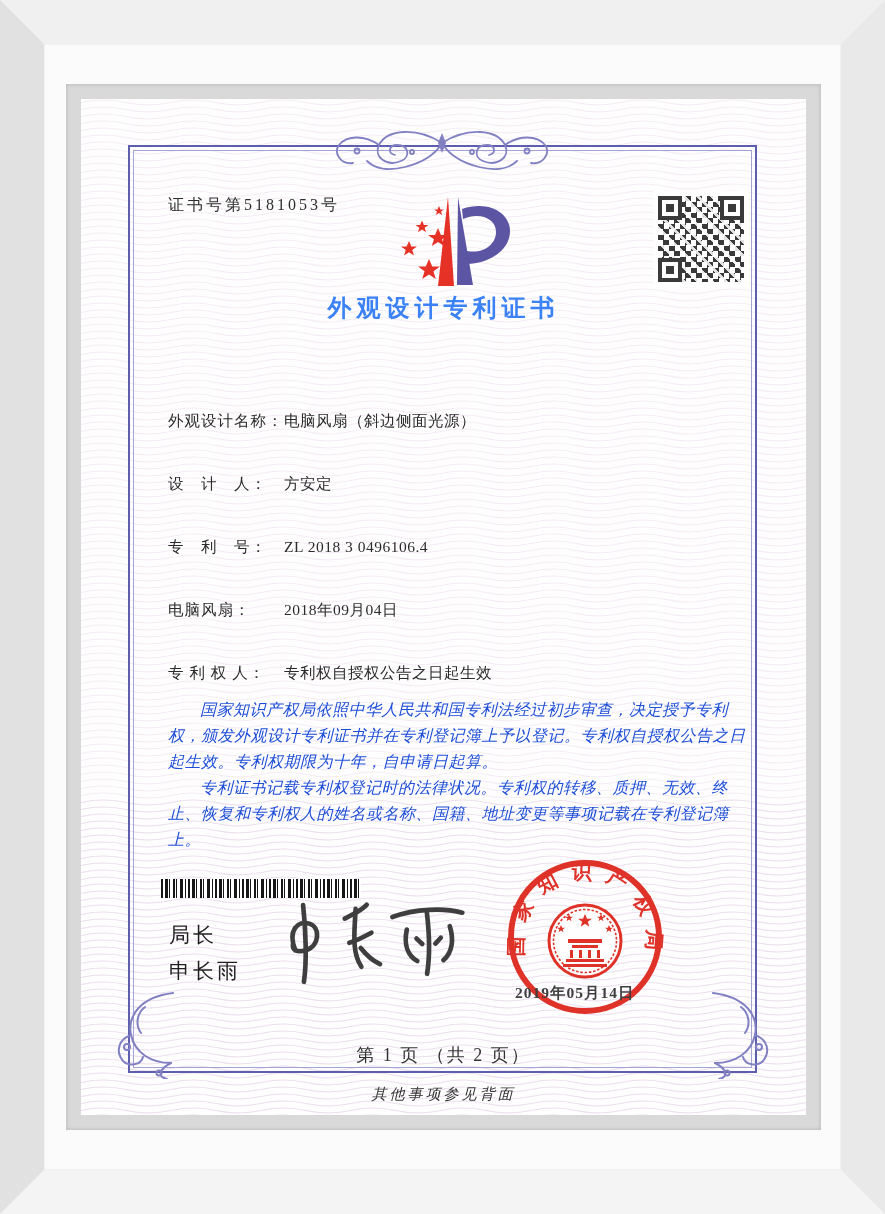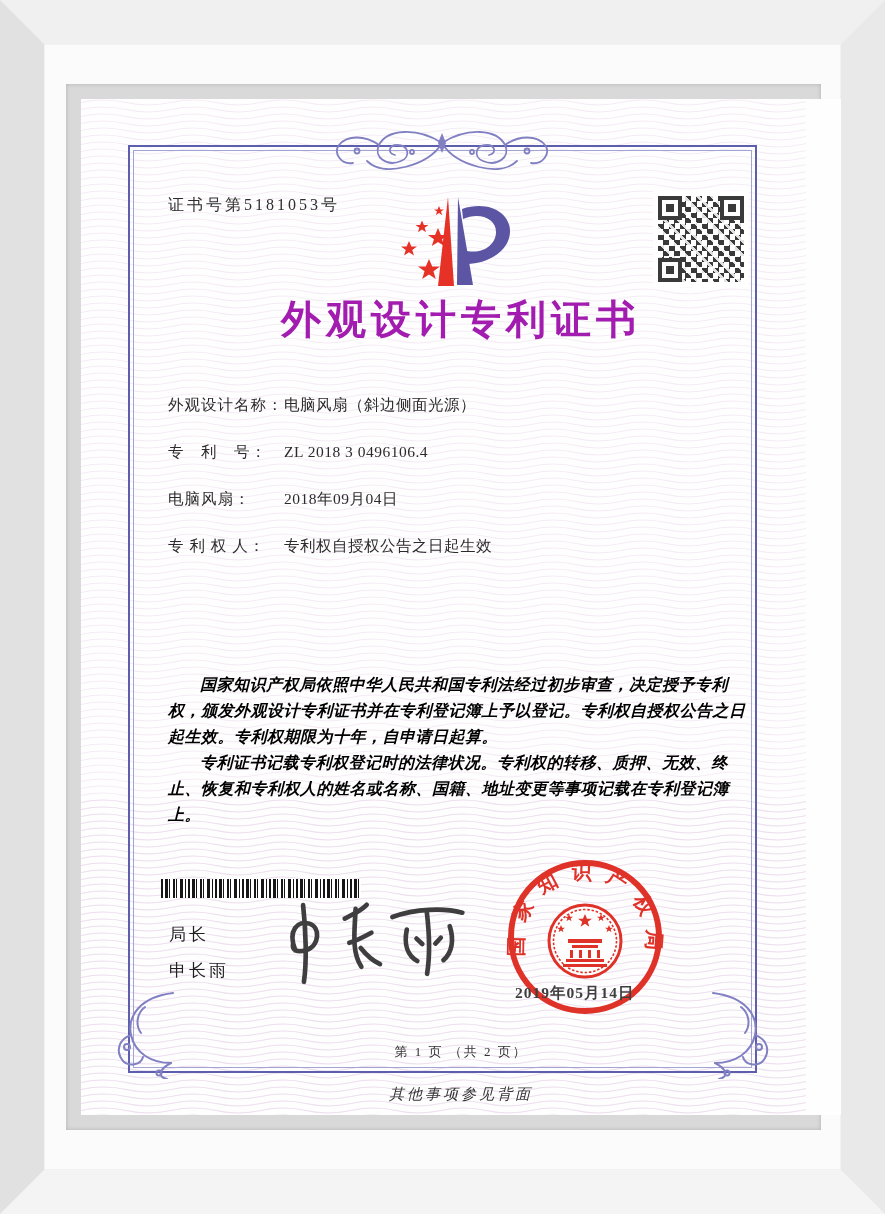--- a/index.html
+++ b/index.html
@@ -6,21 +6,21 @@
   .stage{position:relative;width:885px;height:1214px;overflow:hidden;
          font-family:"Liberation Serif","DejaVu Serif",serif;}
   
   .bevel{position:absolute;inset:0;border:44px solid;
          border-color:#f0f0f0 #e9e9e9 #f4f4f4 #e1e1e1;box-sizing:border-box;}
   .face{position:absolute;inset:44px;background:#fbfbfb;
         box-shadow:inset 0 0 0 1px #f1f1f1;}
   .matte{position:absolute;left:66px;top:84px;width:755px;height:1046px;
          background:#d9d9d9;box-shadow:inset 0 0 4px rgba(0,0,0,.18);}
   .paper{position:absolute;left:81px;top:99px;width:725px;height:1016px;
-         background:#fffefe;padding-left:35px;}
+         background:#fffefe;}
   .paper *{box-sizing:border-box;}
   
   .gw{position:absolute;inset:0;z-index:0;pointer-events:none;}
   
   .b-outer{position:absolute;left:47px;top:46px;width:629px;height:928px;
            border:2px solid #5e5eae;z-index:1;}
   .b-inner{position:absolute;left:52px;top:51px;width:619px;height:918px;
            border:1px solid #a3a3d4;z-index:1;}
   .orn{position:absolute;z-index:2;}
   
@@ -32,48 +32,48 @@
   .qr-grid{position:relative;width:86px;height:86px;
       background:repeating-conic-gradient(#3a3a3a 0% 25%, #ffffff 0% 50%);
       background-size:11px 11px;}
   .qr-grid::after{content:"";position:absolute;inset:0;
       background:repeating-linear-gradient(45deg,transparent 0 7px,rgba(255,255,255,.85) 7px 10px);}
   .finder{position:absolute;width:24px;height:24px;border:4px solid #3a3a3a;
           background:#fff;z-index:2;}
   .finder span{position:absolute;left:4px;top:4px;width:8px;height:8px;background:#3a3a3a;}
   .f-tl{left:0;top:0}.f-tr{right:0;top:0}.f-bl{left:0;bottom:0}
   .title{position:absolute;left:0;top:193px;width:100%;text-align:center;z-index:3;
-         font-size:40px;font-weight:700;letter-spacing:5px;color:#a21caf;}
+         font-size:24px;font-weight:700;letter-spacing:5px;color:#3b82f6;}
   .fields{position:absolute;left:87px;top:296px;width:560px;z-index:3;
           font-size:15.5px;color:#2b2b2b;}
-  .frow{height:47px;letter-spacing:.5px;}
+  .frow{height:47px;letter-spacing:.5px;margin-top:16px;}
   .frow .lab{display:inline-block;width:116px;letter-spacing:1px;}
   .grant{position:absolute;left:87px;top:565px;width:582px;z-index:3;
          font-size:15.5px;color:#2b2b2b;}
   .grant .no2{position:absolute;left:287px;top:0;}
-  .paras{position:absolute;left:87px;top:573px;width:582px;z-index:3;
-         font-size:16px;line-height:26px;color:#000000;font-style:italic;font-weight:bold;}
+  .paras{position:absolute;left:87px;top:598px;width:582px;z-index:3;
+         font-size:16px;line-height:26px;color:#1d4ed8;font-style:italic;}
   .paras p{margin:0;text-indent:2em;letter-spacing:.5px;}
   .barcode{position:absolute;left:80px;top:780px;width:200px;height:19px;z-index:3;
     background:repeating-linear-gradient(90deg,
       #161616 0 2px,#fff 2px 4px,#161616 4px 7px,#fff 7px 8px,
       #161616 8px 9px,#fff 9px 12px,#161616 12px 14px,#fff 14px 15px,
       #161616 15px 16px,#fff 16px 19px,#161616 19px 22px,#fff 22px 24px,
       #161616 24px 25px,#fff 25px 27px);}
   .director{position:absolute;left:88px;top:818px;z-index:3;
             font-family:"Liberation Sans","DejaVu Sans",sans-serif;
-            font-size:17px;letter-spacing:3px;color:#1f1f1f;line-height:36px;}
+            font-size:21px;letter-spacing:3px;color:#1f1f1f;line-height:36px;}
   .sig{position:absolute;left:186px;top:788px;width:215px;height:108px;z-index:4;
        transform:rotate(-2deg);}
   .seal{position:absolute;left:424px;top:758px;width:160px;height:160px;z-index:3;
         opacity:.93;}
   .seal-date{position:absolute;left:434px;top:884px;width:170px;z-index:5;
              font-size:15.5px;font-weight:700;color:#3f3f3f;letter-spacing:1px;}
   .pageind{position:absolute;left:0;top:944px;width:100%;text-align:center;z-index:3;
-           font-size:13px;letter-spacing:2px;color:#333;}
+           font-size:18px;letter-spacing:2px;color:#333;}
   .backnote{position:absolute;left:0;top:986px;width:100%;text-align:center;z-index:3;
             font-size:15px;letter-spacing:3px;color:#333;font-style:italic;}
 </style>
 </head>
 <body>
 
 <div class="stage">
   <div class="bevel"></div>
   <div class="face"></div>
   <div class="matte"></div>
@@ -162,20 +162,23 @@
             <span></span>
           </div>
       </div>
     </div>
 
     <div class="title">外观设计专利证书</div>
 
     <div class="fields">
       <div class="frow">
         <span class="lab">外观设计名称：</span><span>电脑风扇（斜边侧面光源）</span>
+      </div>
+      <div class="frow">
+        <span class="lab">设　计　人：</span><span>方安定</span>
       </div>
       <div class="frow">
         <span class="lab">专　利　号：</span><span>ZL 2018 3 0496106.4</span>
       </div>
       <div class="frow">
         <span class="lab">电脑风扇：</span><span>2018年09月04日</span>
       </div>
       <div class="frow">
         <span class="lab">专 利 权 人：</span><span>专利权自授权公告之日起生效</span>
       </div>

